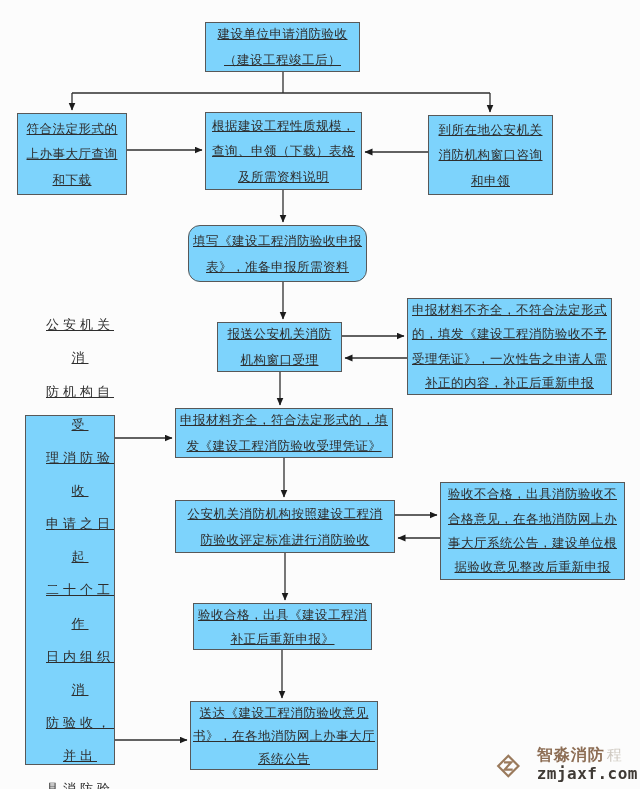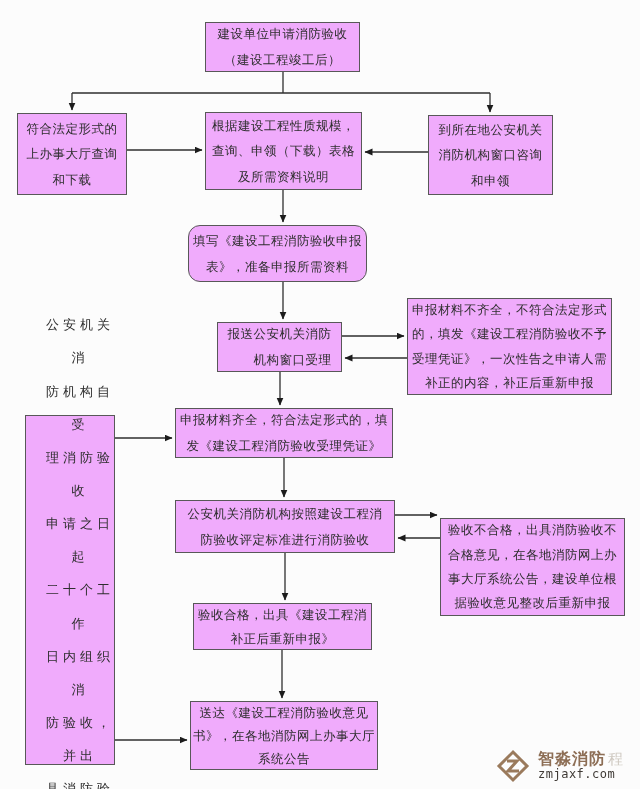--- a/index.html
+++ b/index.html
@@ -2,45 +2,45 @@
 <html><head>
 <meta charset="utf-8">
 <style>
   html,body{margin:0;padding:0;background:#ffffff;}
   .canvas{
     position:relative;width:640px;height:789px;background:#fcfcfc;
     font-family:"DejaVu Serif","Liberation Serif",serif;color:#2e2e2e;overflow:hidden;
   }
   .wires{position:absolute;left:0;top:0;width:640px;height:789px;z-index:0;}
   .node{
-    position:absolute;box-sizing:border-box;background:#f0abfc;
+    position:absolute;box-sizing:border-box;background:#7dd3fc;
     border:1px solid #585858;display:flex;align-items:center;justify-content:center;
     text-align:center;white-space:pre-line;font-size:12.5px;line-height:2.05;
-    z-index:1;letter-spacing:0.5px;
+    z-index:1;letter-spacing:0.5px;text-decoration:underline;
   }
   .node-tall{
     font-size:13px;line-height:2.55;letter-spacing:4px;padding-left:20px;
   }
   .logo{
     position:absolute;right:2px;bottom:6px;width:142px;z-index:2;
-    display:flex;align-items:center;gap:8px;
+    display:flex;align-items:flex-end;gap:16px;
   }
   .logo-texts{display:flex;flex-direction:column;line-height:1.15;}
   .logo-brand-row{display:flex;align-items:baseline;}
   .logo-brand{
     font-family:"DejaVu Sans","Liberation Sans",sans-serif;
     font-weight:bold;font-size:16px;color:#8d6e55;letter-spacing:1px;
   }
   .logo-ghost{
     font-family:"DejaVu Sans","Liberation Sans",sans-serif;
     font-size:15px;color:#cfc9c1;margin-left:2px;
   }
   .logo-domain{
     font-family:"DejaVu Sans Mono","Liberation Mono",monospace;
-    font-weight:normal;font-size:12px;color:#3f3a35;letter-spacing:0.5px;
+    font-weight:bold;font-size:16px;color:#3f3a35;letter-spacing:0.5px;
   }
 </style>
 </head>
 <body>
 
 <div class="canvas">
 
   <svg class="wires" viewBox="0 0 640 789" xmlns="http://www.w3.org/2000/svg">
     <defs>
       <marker id="arw" markerUnits="userSpaceOnUse" markerWidth="9" markerHeight="8" refX="7.5" refY="3.5" orient="auto">
@@ -80,35 +80,35 @@
 查询、申领（下载）表格
 及所需资料说明</div>
 
   <div class="node" style="left:428px;top:115px;width:125px;height:80px;">到所在地公安机关
 消防机构窗口咨询
 和申领</div>
 
   <div class="node" style="left:188px;top:225px;width:179px;height:57px;border-radius:12px;">填写《建设工程消防验收申报
 表》，准备申报所需资料</div>
 
-  <div class="node" style="left:217px;top:322px;width:125px;height:50px;text-align:right;">报送公安机关消防
+  <div class="node" style="left:217px;top:322px;width:125px;height:50px;">报送公安机关消防
 机构窗口受理</div>
 
   <div class="node" style="left:407px;top:298px;width:205px;height:97px;line-height:1.95;">申报材料不齐全，不符合法定形式
 的，填发《建设工程消防验收不予
 受理凭证》，一次性告之申请人需
 补正的内容，补正后重新申报</div>
 
   <div class="node" style="left:175px;top:408px;width:218px;height:50px;">申报材料齐全，符合法定形式的，填
 发《建设工程消防验收受理凭证》</div>
 
   <div class="node" style="left:175px;top:500px;width:220px;height:53px;">公安机关消防机构按照建设工程消
 防验收评定标准进行消防验收</div>
 
-  <div class="node" style="left:440px;top:482px;width:185px;height:98px;line-height:1.95;margin-top:36px;">验收不合格，出具消防验收不
+  <div class="node" style="left:440px;top:482px;width:185px;height:98px;line-height:1.95;">验收不合格，出具消防验收不
 合格意见，在各地消防网上办
 事大厅系统公告，建设单位根
 据验收意见整改后重新申报</div>
 
   <div class="node" style="left:193px;top:603px;width:179px;height:47px;line-height:1.9;">验收合格，出具《建设工程消
 补正后重新申报》</div>
 
   <div class="node" style="left:190px;top:701px;width:188px;height:69px;line-height:1.85;">送达《建设工程消防验收意见
 书》，在各地消防网上办事大厅
 系统公告</div>

